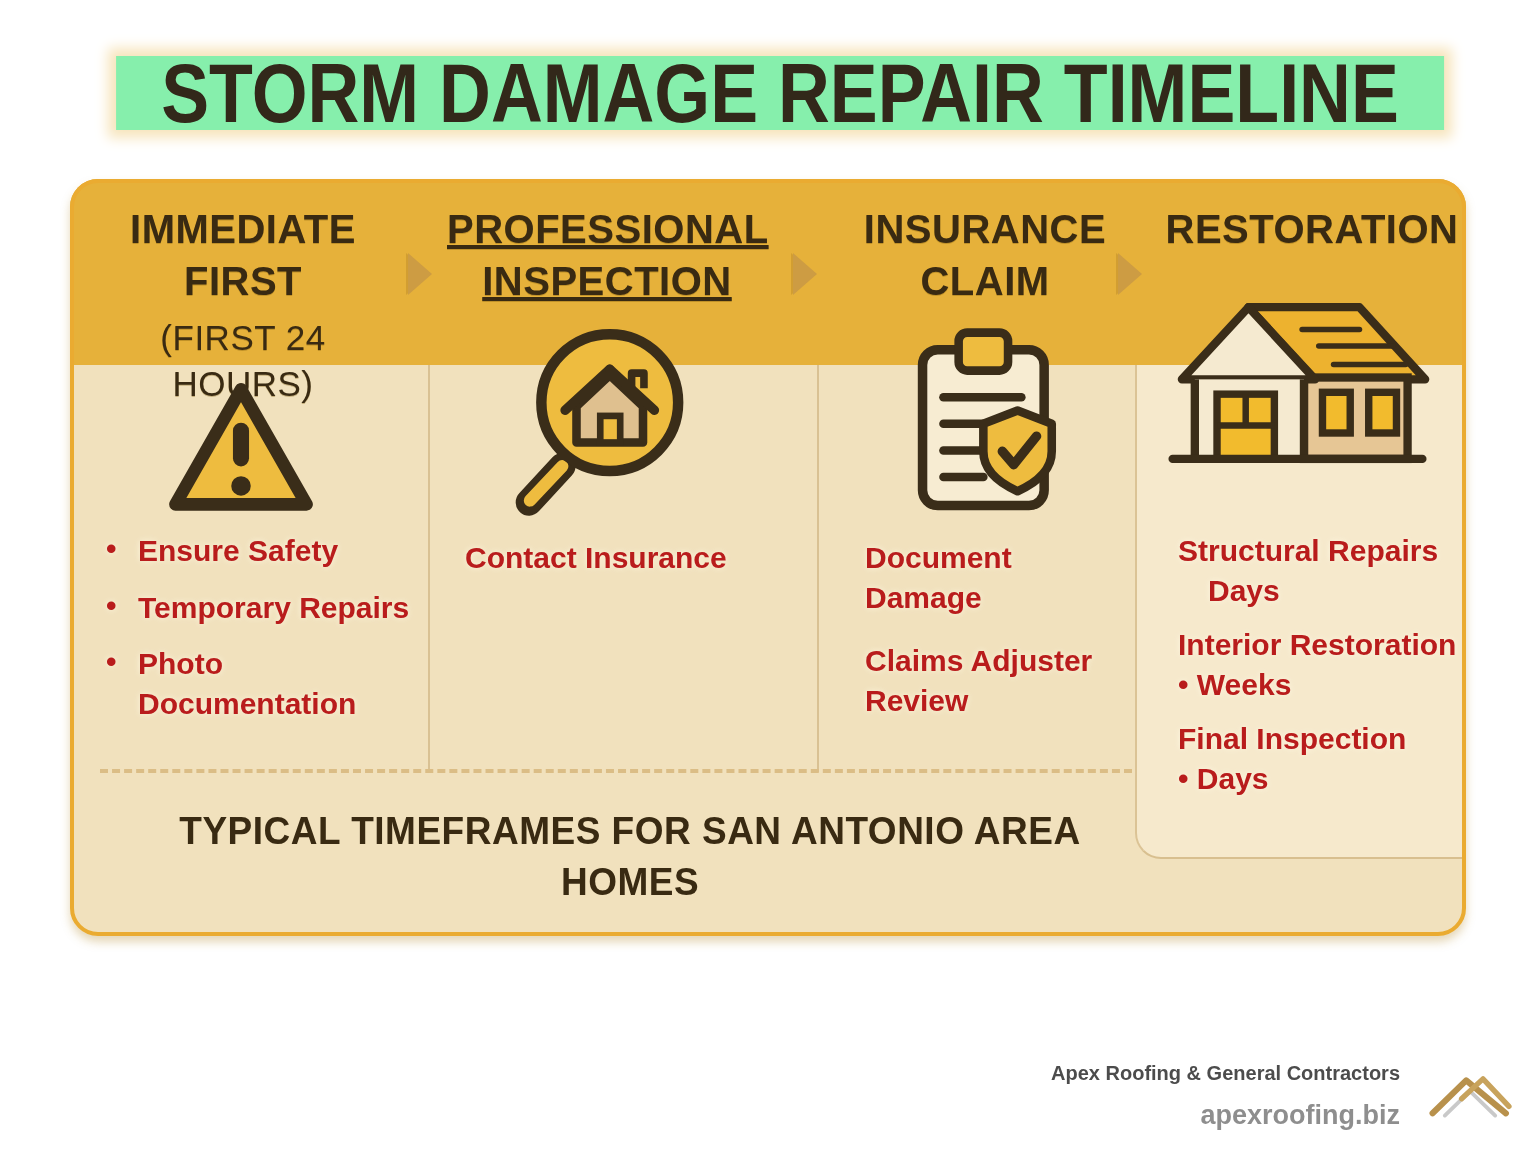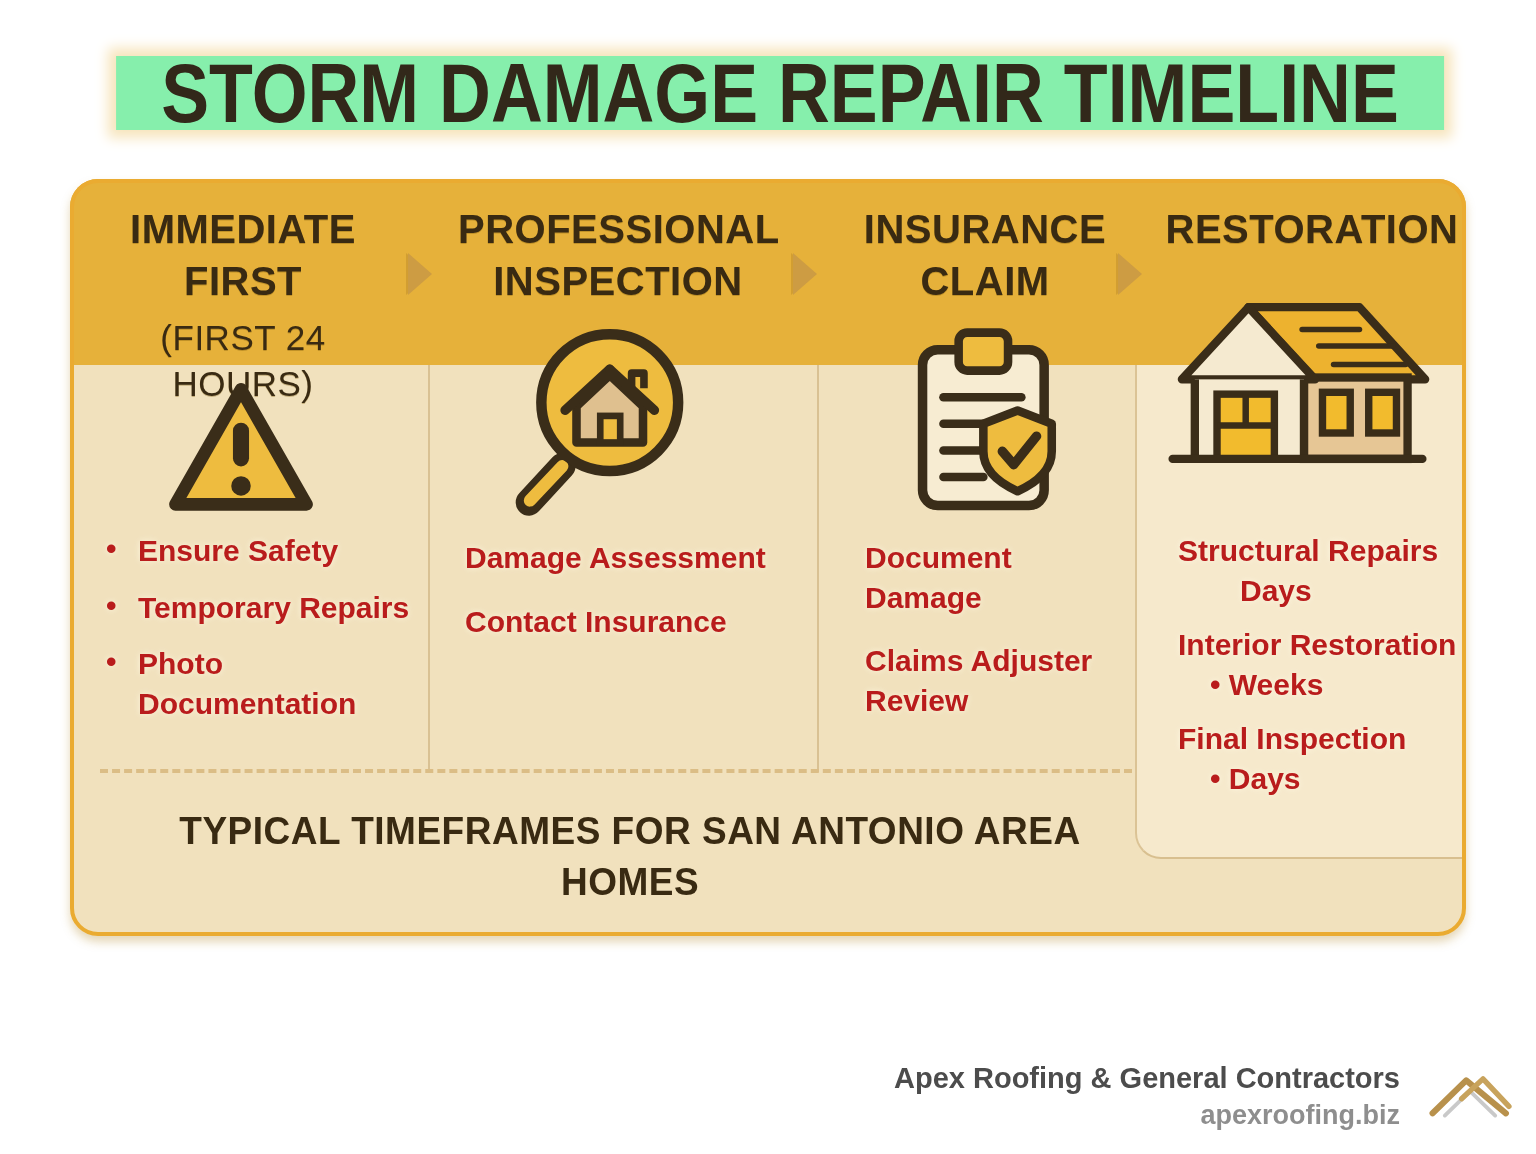--- a/index.html
+++ b/index.html
@@ -26,21 +26,21 @@
              border-bottom-left-radius:26px;}
 
   .divider{position:absolute;top:186px;width:2px;height:407px;background:#d9c193;}
   .divider.d1{left:358px;} .divider.d2{left:747px;}
 
   .dashes{position:absolute;left:30px;top:590px;width:1032px;height:0;border-top:4px dashed #dbbd86;}
 
   
   .step-head{position:absolute;top:24px;text-align:center;font-weight:800;font-size:40px;
              line-height:1.3;color:#392a12;letter-spacing:.5px;text-shadow:0 1px 0 rgba(120,85,10,.35);}
-  .h1{left:23px;width:300px;} .h2{left:388px;width:320px;} .h3{left:785px;width:260px;}
+  .h1{left:23px;width:300px;} .h2{left:377px;width:320px;text-decoration:underline;} .h3{left:785px;width:260px;}
   .h4{left:1082px;width:320px;}
   .step-sub{font-size:35px;font-weight:400;letter-spacing:.5px;margin-top:8px;}
 
   .flow-arrow{position:absolute;top:74px;width:0;height:0;
               border-left:24px solid #cd9c43;border-top:21px solid transparent;border-bottom:21px solid transparent;
               filter:drop-shadow(-2px 0 0 rgba(190,140,40,.5));}
   .a1{left:338px;} .a2{left:723px;} .a3{left:1048px;}
 
   
   .icon-box{position:absolute;}
@@ -53,30 +53,30 @@
   .list{position:absolute;font-size:30px;font-weight:700;color:#b91c1c;line-height:1.32;
         text-shadow:0 0 6px rgba(255,248,228,.9);}
   .list1{left:32px;top:352px;width:310px;}
   .list2{left:395px;top:359px;width:340px;}
   .list3{left:795px;top:359px;width:255px;}
   .list4{left:1108px;top:352px;width:300px;}
   .b-item{position:relative;padding-left:36px;margin-bottom:17px;}
   .b-item::before{content:"•";position:absolute;left:4px;top:-2px;}
   .p-item{margin-bottom:24px;}
   .grp{margin-bottom:15px;}
-  .grp .dur{padding-left:0px;margin-left:32px;}
+  .grp .dur{padding-left:0px;}
   .grp .dur.indent{padding-left:30px;}
 
   
   .note{position:absolute;left:60px;top:630px;width:1000px;text-align:center;
         font-size:37px;font-weight:800;letter-spacing:.5px;color:#392a12;line-height:1.3;
         transform:scaleY(1.05);}
 
   
-  .footer-company{position:absolute;right:136px;top:1062px;font-size:29px;font-weight:700;color:#4c4c4c;}
+  .footer-company{position:absolute;right:136px;top:1062px;font-size:20px;font-weight:700;color:#4c4c4c;}
   .footer-site{position:absolute;right:136px;top:1100px;font-size:27px;color:#8e8e8e;font-weight:bold;}
   .footer-logo{position:absolute;left:1428px;top:1070px;width:84px;height:56px;}
 </style>
 </head>
 <body>
 
 <div class="canvas">
 
   <div class="title-strip">
     <span class="title-text">STORM DAMAGE REPAIR TIMELINE</span>
@@ -153,21 +153,20 @@
       <line x1="10" y1="188" x2="280" y2="188" stroke="#3a2d19" stroke-width="9" stroke-linecap="round"></line>
     </svg>
 
     <div class="list list1">
       <div class="b-item">Ensure Safety</div>
       <div class="b-item">Temporary Repairs</div>
       <div class="b-item">Photo Documentation</div>
     </div>
 
     <div class="list list2">
-      <div class="p-item">Damage Assessment</div>
       <div class="p-item">Contact Insurance</div>
     </div>
 
     <div class="list list3">
       <div class="p-item">Document Damage</div>
       <div class="p-item">Claims Adjuster Review</div>
     </div>
 
     <div class="list list4">
       <div class="grp">

